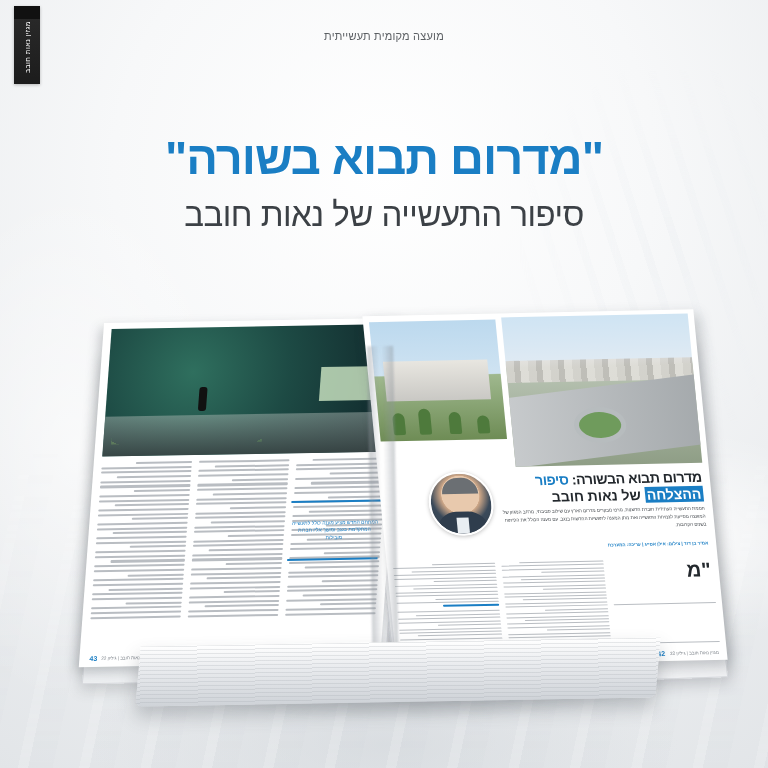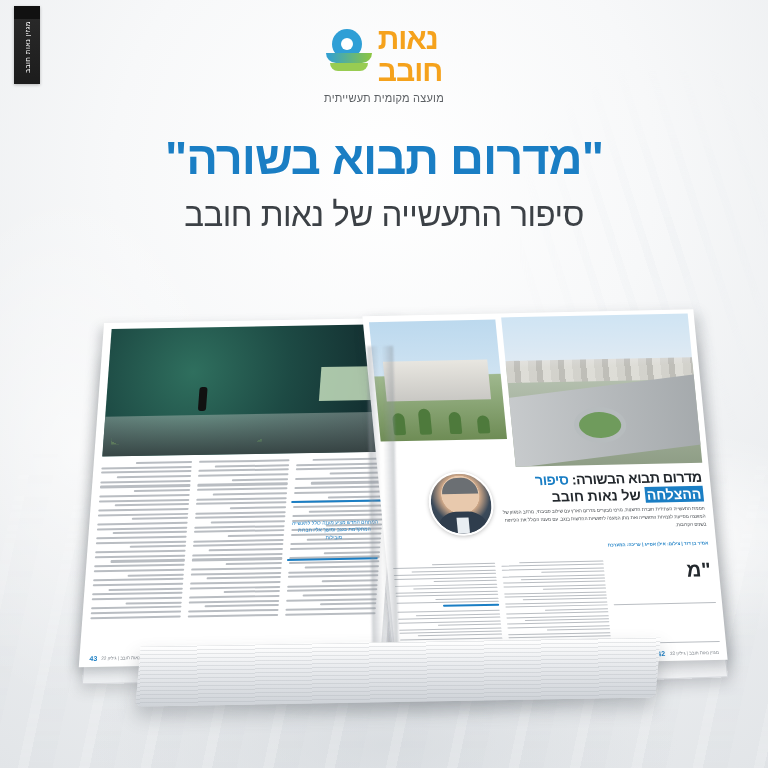--- a/index.html
+++ b/index.html
@@ -292,31 +292,20 @@
   <div class="bg-streak2"></div>
   <div class="bg-streak"></div>
 </div>
 
 <div class="ribbon">
   <div class="txt">מגזין נאות חובב</div>
 </div>
 <div class="ribbon-mark"></div>
 
 <div class="logo">
-  <div class="logo-row">
-    <div class="logo-words">
-      <div class="logo-top">נאות</div>
-      <div class="logo-bottom">חובב</div>
-    </div>
-    <div class="logo-mark">
-      <div class="gear"></div>
-      <div class="swoosh"></div>
-      <div class="swoosh2"></div>
-    </div>
-  </div>
   <div class="logo-sub">מועצה מקומית תעשייתית</div>
 </div>
 
 <div class="headline">
   <div class="h1">"מדרום תבוא בשורה"</div>
   <div class="h2">סיפור התעשייה של נאות חובב</div>
 </div>
 
 <div class="mag">
   <div class="mag-shadow"></div>

